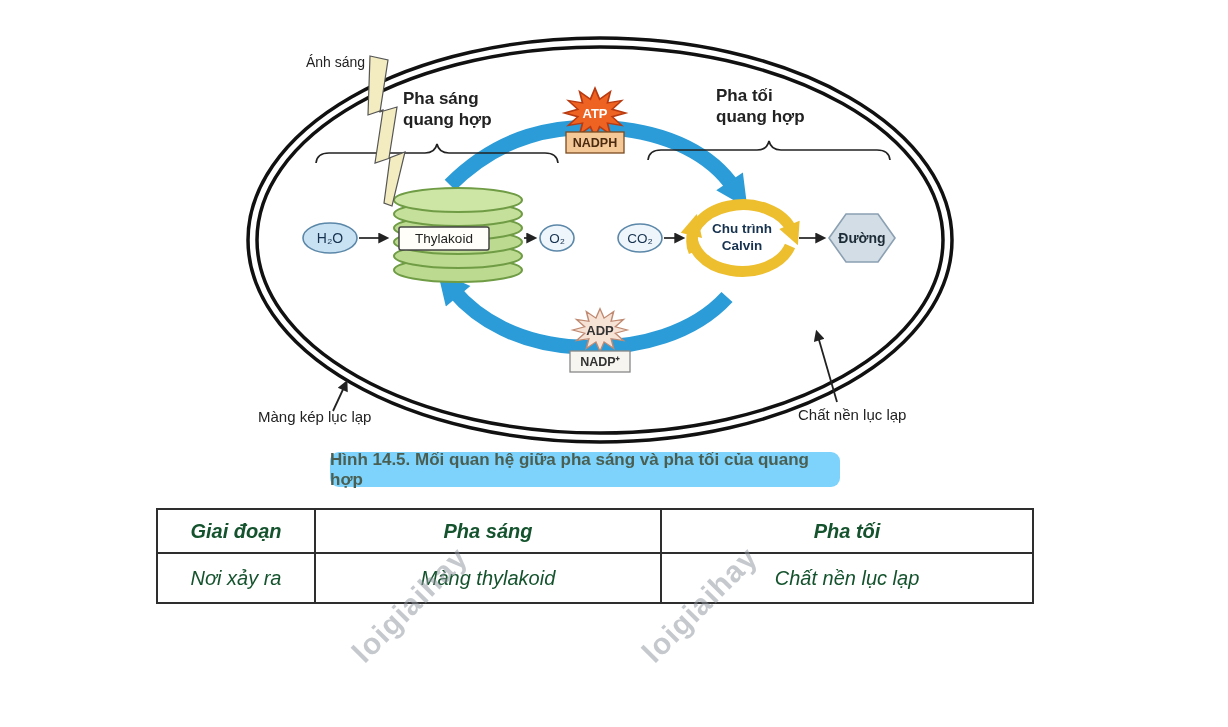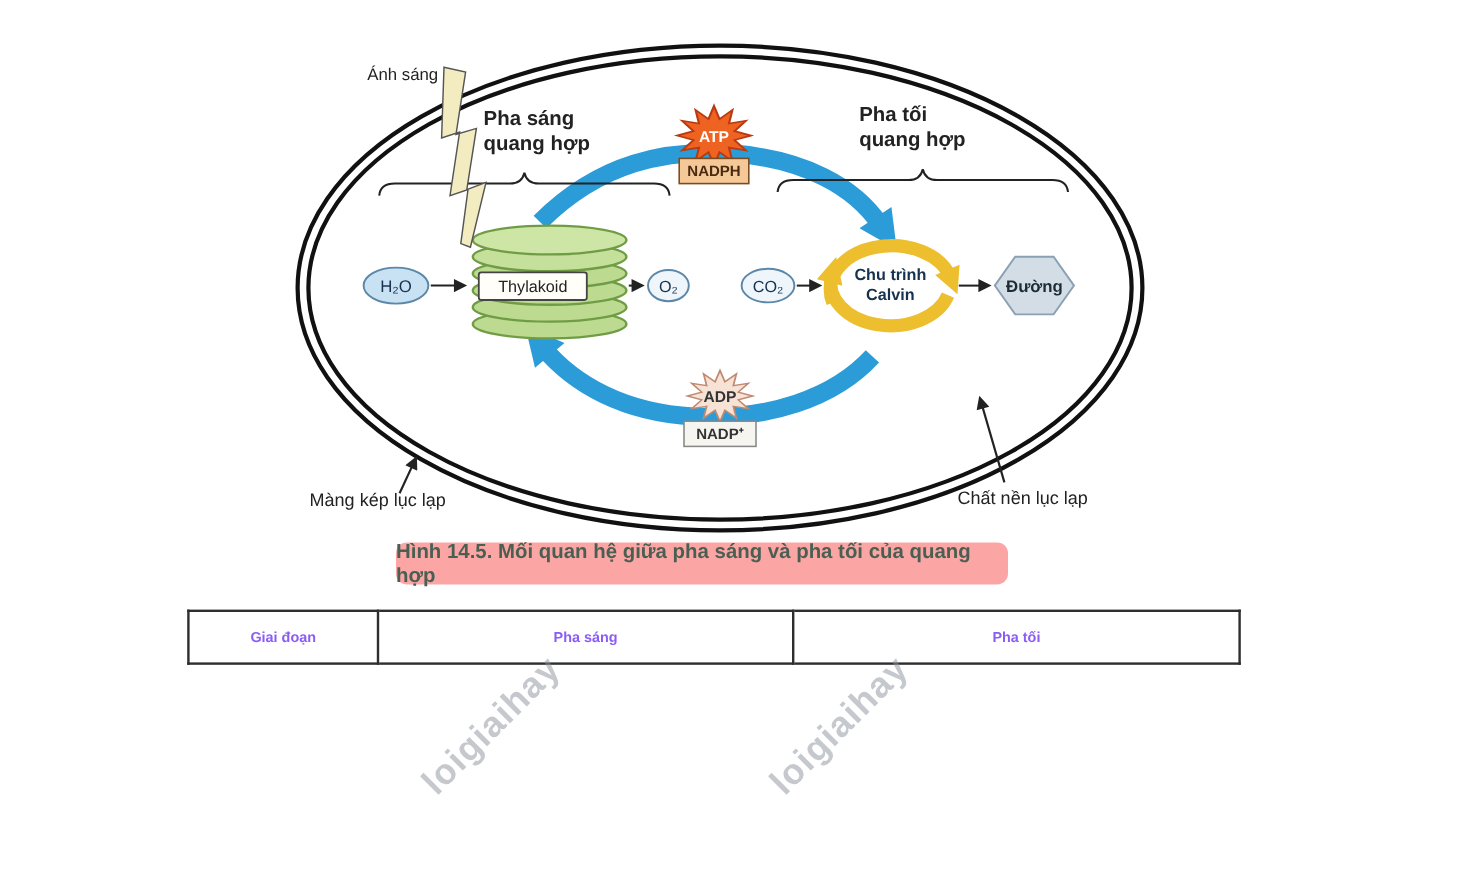--- a/index.html
+++ b/index.html
@@ -3,27 +3,27 @@
 <meta charset="utf-8">
 <style>
   html,body{margin:0;padding:0;background:#fff;}
   .canvas{
     position:relative;width:1228px;height:727px;background:#fff;overflow:hidden;
     font-family:"Liberation Sans", sans-serif;color:#222;
   }
   svg{font-family:"Liberation Sans", sans-serif;}
   .figure-caption{
     position:absolute;left:330px;top:452px;width:510px;height:35px;
-    background:#fca5a5;border-radius:9px;display:flex;align-items:center;justify-content:center;
+    background:#7dd3fc;border-radius:9px;display:flex;align-items:center;justify-content:center;
     font-size:17px;font-weight:bold;color:#4a5f52;
   }
   .phases-table{
     position:absolute;left:156px;top:508px;width:876px;
     border-collapse:collapse;table-layout:fixed;
-    font-size:12px;color:#8b5cf6;
+    font-size:20px;color:#14532d;font-style:italic;
   }
   .phases-table th,.phases-table td{
     border:2px solid #2e2e2e;text-align:center;vertical-align:middle;
     padding:0 4px;overflow:hidden;
   }
   .phases-table th{height:42px;font-weight:bold;}
   .phases-table td{height:48px;font-weight:normal;}
   .watermark{
     position:absolute;width:170px;text-align:center;
     font-size:30px;font-weight:bold;letter-spacing:1px;
@@ -144,20 +144,25 @@
         <col style="width:372px">
       </colgroup>
     <thead>
       <tr>
         <th>Giai đoạn</th>
         <th>Pha sáng</th>
         <th>Pha tối</th>
       </tr>
     </thead>
     <tbody>
+      <tr>
+        <td>Nơi xảy ra</td>
+        <td>Màng thylakoid</td>
+        <td>Chất nền lục lạp</td>
+      </tr>
     </tbody>
   </table>
 
   
   <div class="watermark" style="left:325px;top:588px;">loigiaihay</div>
   <div class="watermark" style="left:615px;top:588px;">loigiaihay</div>
 
 </div>
 
 </body></html>

